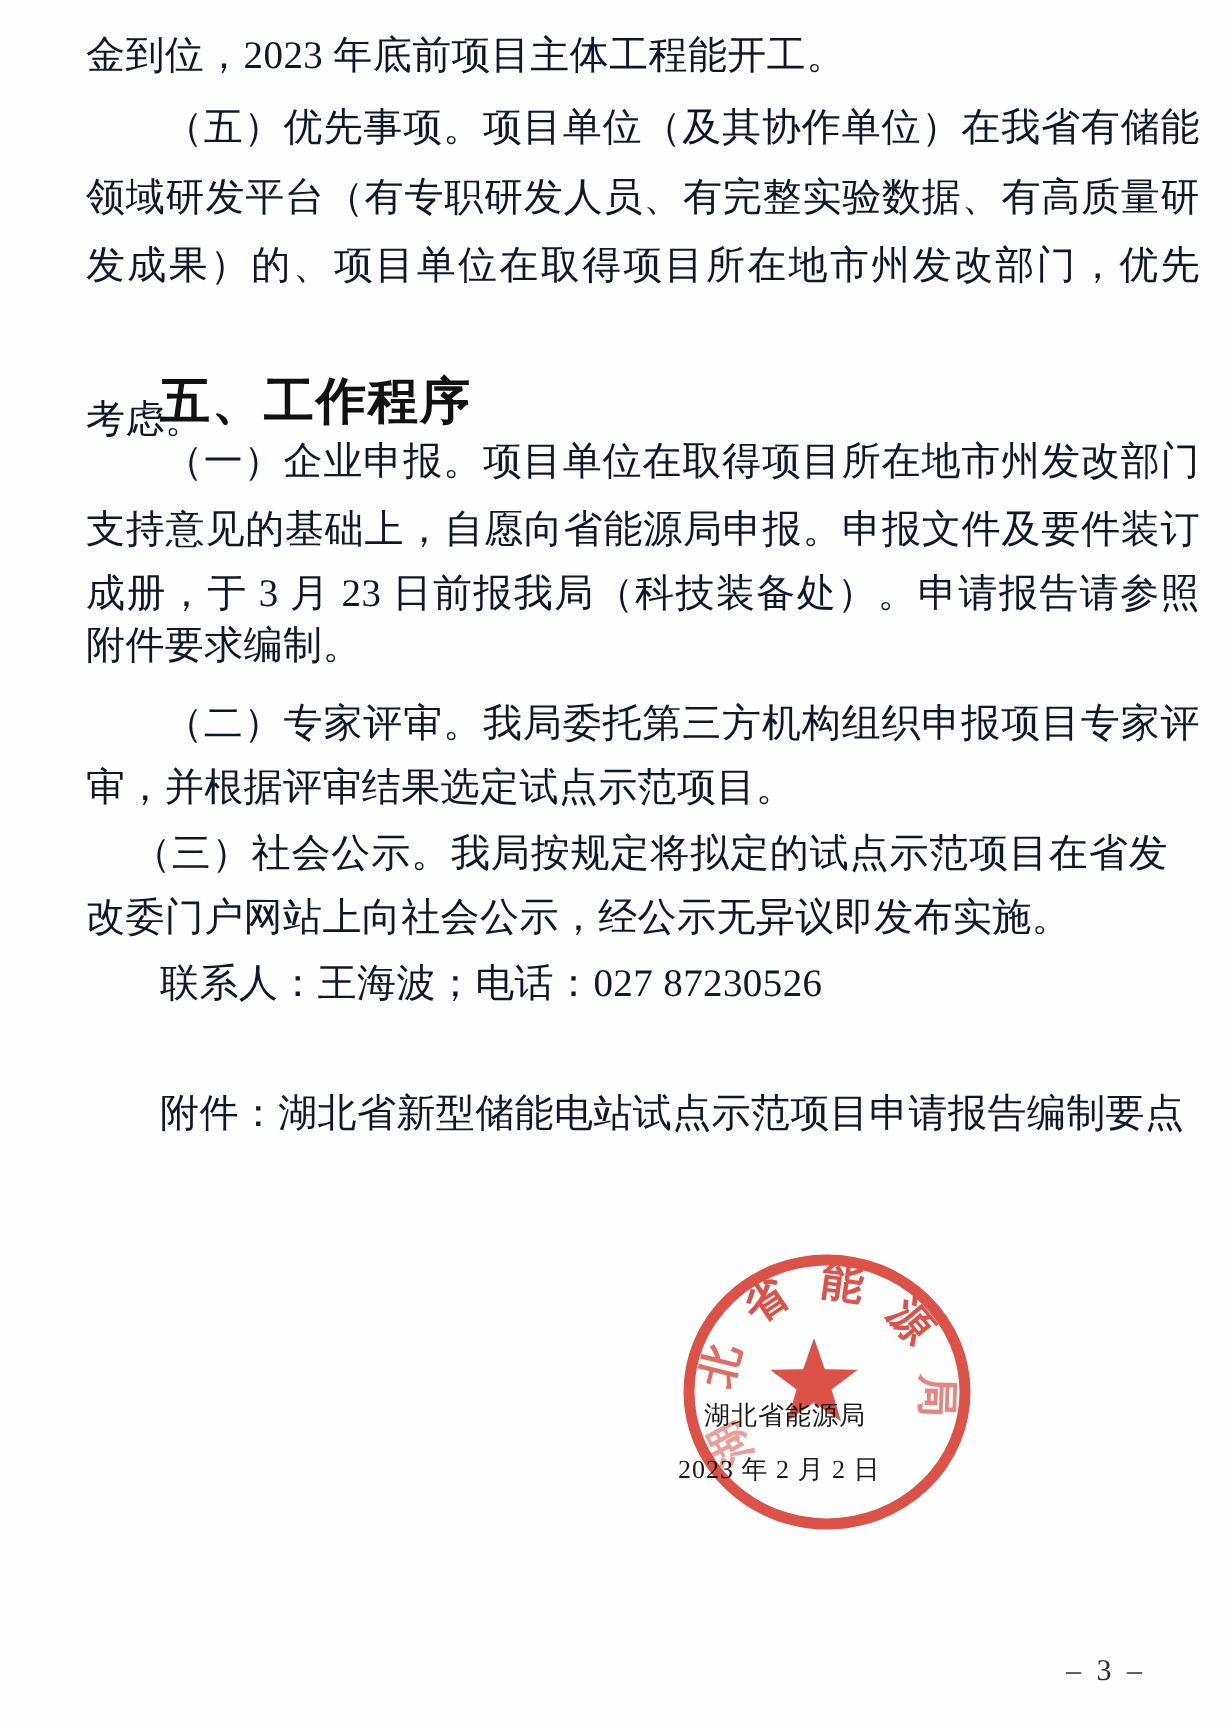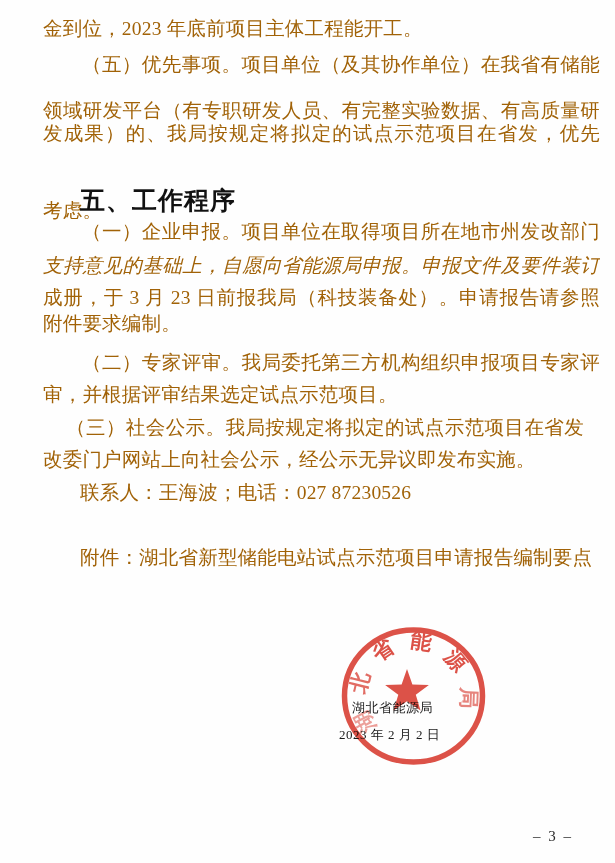--- a/index.html
+++ b/index.html
@@ -11,21 +11,21 @@
     font-family: "Liberation Serif", "DejaVu Serif", serif;
   }
   .page {
     position: absolute; inset: 0;
     background: #fefefe;
   }
   .ln {
     position: absolute;
     font-size: 19.5px;
     line-height: 1.3;
-    color: #a16207;
+    color: #0f172a;
     white-space: nowrap;
     letter-spacing: 0.2px;
   }
   .full {
     white-space: normal;
     text-align: justify;
     text-align-last: justify;
     overflow: hidden;
     max-height: 28px;
   }
@@ -64,26 +64,26 @@
     white-space: nowrap;
   }
 </style>
 </head>
 <body>
 
 <div class="page">
 
   <div class="ln" style="left:43px; top:16px;">金到位，2023 年底前项目主体工程能开工。</div>
   <div class="ln full" style="left:82px; top:52px;  width:518px;">（五）优先事项。项目单位（及其协作单位）在我省有储能</div>
-  <div class="ln full" style="left:43px; top:87px;  width:557px;margin-top:11px;">领域研发平台（有专职研发人员、有完整实验数据、有高质量研</div>
-  <div class="ln full" style="left:43px; top:121px; width:557px;">发成果）的、我局按规定将拟定的试点示范项目在省发，优先</div>
+  <div class="ln full" style="left:43px; top:87px;  width:557px;">领域研发平台（有专职研发人员、有完整实验数据、有高质量研</div>
+  <div class="ln full" style="left:43px; top:121px; width:557px;">发成果）的、项目单位在取得项目所在地市州发改部门，优先</div>
   <div class="ln" style="left:43px; top:152px;margin-top:46px;">考虑。</div>
   <div class="ln head" style="left:80px; top:187px;">五、工作程序</div>
   <div class="ln full" style="left:82px; top:219px; width:518px;">（一）企业申报。项目单位在取得项目所在地市州发改部门</div>
-  <div class="ln full" style="left:43px; top:253px; width:557px;font-style:italic;">支持意见的基础上，自愿向省能源局申报。申报文件及要件装订</div>
+  <div class="ln full" style="left:43px; top:253px; width:557px;">支持意见的基础上，自愿向省能源局申报。申报文件及要件装订</div>
   <div class="ln full" style="left:43px; top:285px; width:557px;">成册，于 3 月 23 日前报我局（科技装备处）。申请报告请参照</div>
   <div class="ln full" style="left:82px; top:350px; width:518px;">（二）专家评审。我局委托第三方机构组织申报项目专家评</div>
   <div class="ln" style="left:43px; top:311px;">附件要求编制。</div>
   <div class="ln" style="left:43px; top:382px;">审，并根据评审结果选定试点示范项目。</div>
   <div class="ln full" style="left:66px; top:415px; width:518px;">（三）社会公示。我局按规定将拟定的试点示范项目在省发</div>
   <div class="ln" style="left:43px; top:447px;">改委门户网站上向社会公示，经公示无异议即发布实施。</div>
   <div class="ln" style="left:80px; top:480px;">联系人：王海波；电话：027 87230526</div>
   <div class="ln" style="left:80px; top:545px;">附件：湖北省新型储能电站试点示范项目申请报告编制要点</div>
 
   <div class="sig" style="left:352px; top:699px;">湖北省能源局</div>

